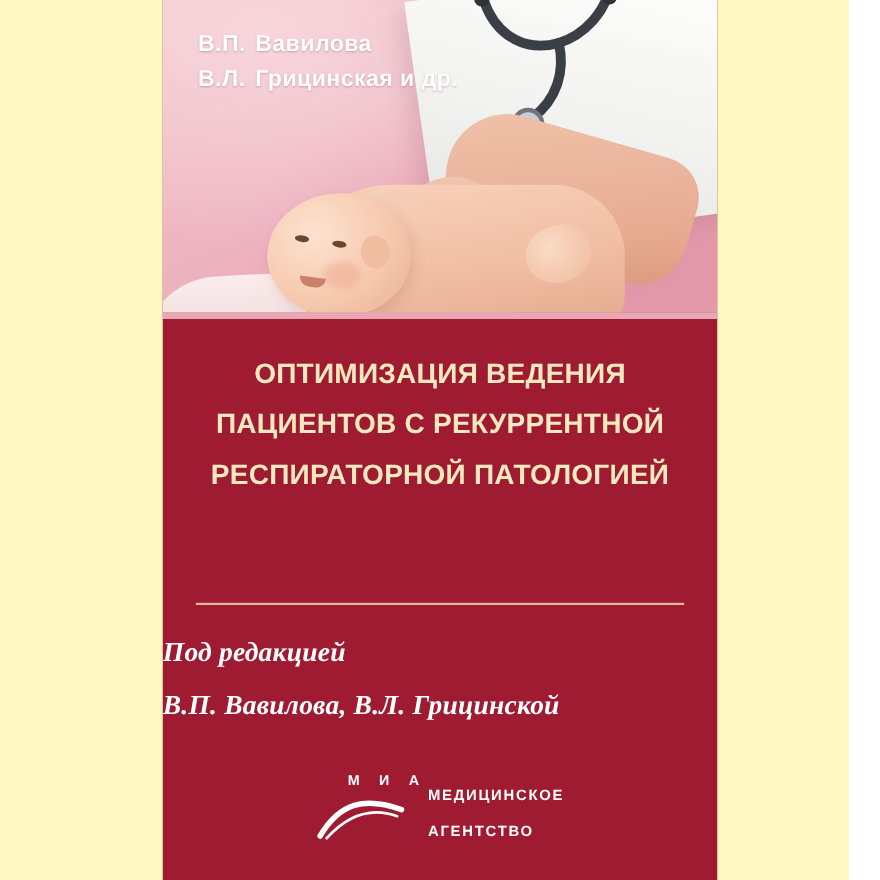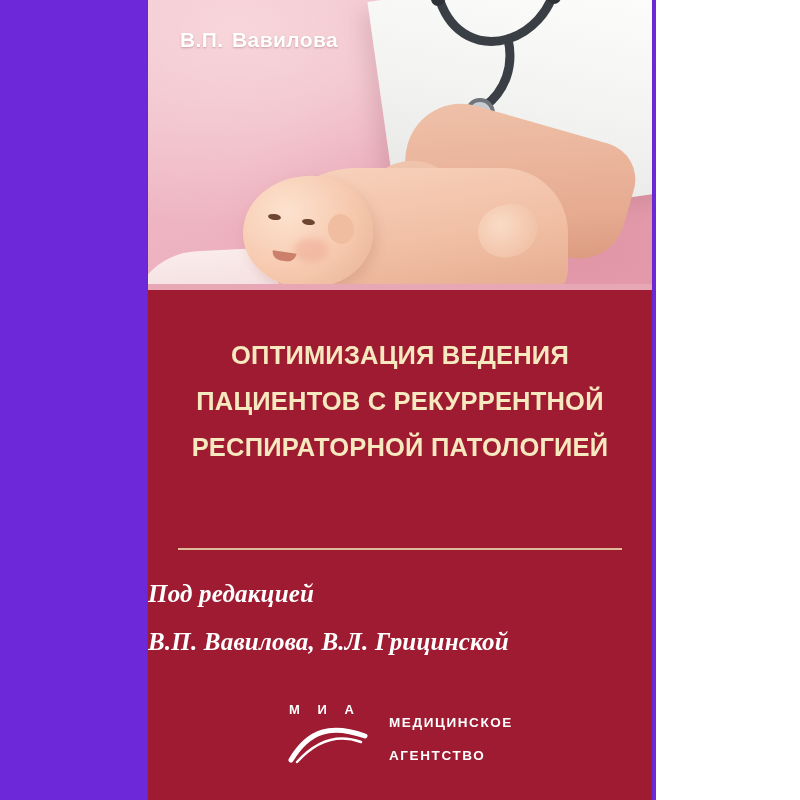--- a/index.html
+++ b/index.html
@@ -8,23 +8,23 @@
     background: #ffffff;
   }
   body {
     width: 800px;
     height: 800px;
     font-family: "Liberation Sans", sans-serif;
     overflow: hidden;
   }
   #page {
     position: relative;
-    width: 656px;
+    width: 772px;
     height: 800px;
-    background: #6d28d9;
+    background: #fef9c3;
   }
   
   .cover {
     position: absolute;
     left: 148px;
     top: 0;
     width: 504px;
     height: 800px;
     background: #9e1b32;
     overflow: hidden;
@@ -222,21 +222,21 @@
   }
   .authors .initials {
     display: inline-block;
     min-width: 52px;
   }
 
   
   .title-block {
     position: absolute;
     left: 0;
-    top: 300px;
+    top: 285px;
     width: 504px;
     padding: 32px 26px 0 26px;
     box-sizing: border-box;
   }
   .title-line {
     color: #f6e8bf;
     font-size: 25.5px;
     font-weight: bold;
     text-align: center;
     letter-spacing: 0.2px;
@@ -284,28 +284,28 @@
     gap: 16px;
   }
   .logo-mark {
     width: 86px;
     height: 62px;
     position: relative;
     flex: 0 0 auto;
   }
   .logo-letters {
     position: absolute;
-    left: 2px;
+    left: 17px;
     top: 0;
     width: 84px;
     font-size: 13px;
     font-weight: bold;
     color: #ffffff;
     letter-spacing: 7px;
-    text-align: left;
+    text-align: right;
   }
   .pub-lines {
     text-align: left;
   }
   .pub-lines .pl {
     color: #ffffff;
     font-size: 13.5px;
     font-weight: bold;
     letter-spacing: 1.6px;
     line-height: 21px;
@@ -343,20 +343,23 @@
       <div class="baby-head"></div>
       <div class="baby-ear"></div>
       <div class="cheek"></div>
       <div class="eye e1"></div>
       <div class="eye e2"></div>
       <div class="mouth"></div>
 
       <div class="authors">
         <div class="line">
           <span class="initials">В.П.</span><span>Вавилова</span>
+        </div>
+        <div class="line">
+          <span class="initials">В.Л.</span><span>Грицинская и др.</span>
         </div>
       </div>
     </div>
 
     <div class="pink-strip"></div>
 
     <div class="title-block">
       <div class="title-line">ОПТИМИЗАЦИЯ ВЕДЕНИЯ</div>
       <div class="title-line">ПАЦИЕНТОВ С РЕКУРРЕНТНОЙ</div>
       <div class="title-line">РЕСПИРАТОРНОЙ ПАТОЛОГИЕЙ</div>

